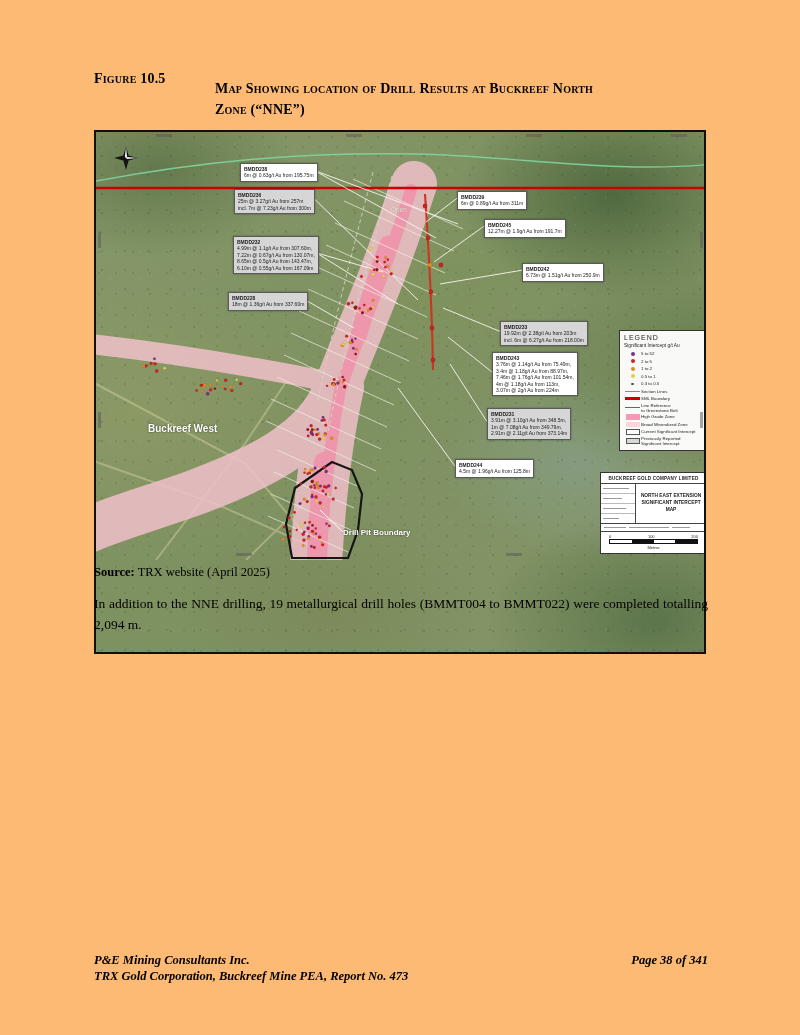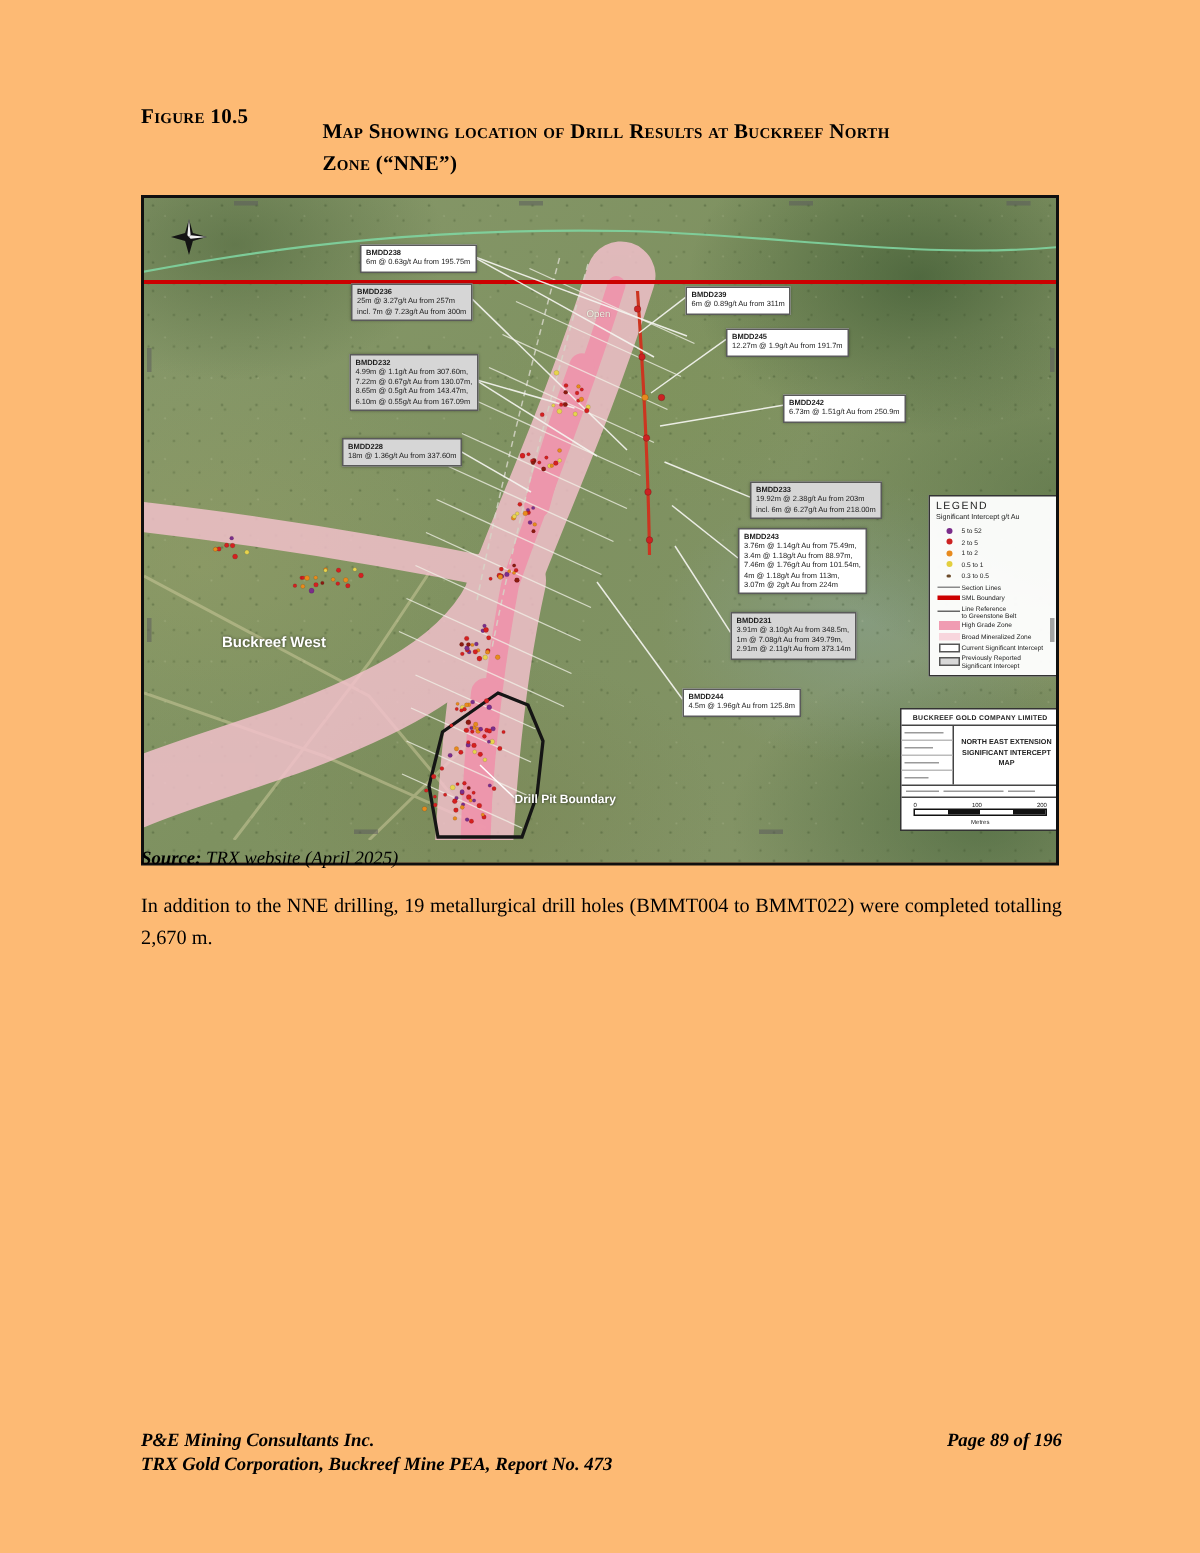--- a/index.html
+++ b/index.html
@@ -5,21 +5,21 @@
   html,body{margin:0;padding:0;background:#888;}
   #page{position:relative;width:800px;height:1035px;background:#fdba74;font-family:"Liberation Serif",serif;color:#000;overflow:hidden;}
 
   
   #figure-caption{position:absolute;left:94px;top:68px;width:614px;display:flex;
     font-weight:bold;font-size:14px;font-variant:small-caps;letter-spacing:.2px;line-height:1.5;}
   #figure-caption .fig-label{width:121px;flex:none;}
   #figure-caption .fig-text{flex:1;margin-top:10px;}
 
   
-  #map{position:absolute;left:94px;top:130px;width:612px;height:447px;border:2px solid #101010;box-sizing:border-box;overflow:hidden;
+  #map{position:absolute;left:94px;top:130px;width:612px;height:524px;border:2px solid #101010;box-sizing:border-box;overflow:hidden;
     background-image:
       radial-gradient(220px 150px at 85% 12%, rgba(42,72,36,.55), transparent 70%),
       radial-gradient(260px 170px at 101% 45%, rgba(66,96,52,.42), transparent 70%),
       radial-gradient(200px 130px at 10% 7%, rgba(58,84,44,.45), transparent 70%),
       radial-gradient(300px 200px at 6% 55%, rgba(152,160,102,.40), transparent 70%),
       radial-gradient(190px 130px at 79% 64%, rgba(138,164,152,.50), transparent 72%),
       radial-gradient(240px 160px at 92% 94%, rgba(52,86,46,.50), transparent 70%),
       radial-gradient(220px 150px at 38% 92%, rgba(118,128,78,.42), transparent 70%),
       radial-gradient(170px 110px at 56% 30%, rgba(130,150,88,.35), transparent 70%),
       linear-gradient(135deg,#87986a,#7e9160 45%,#859468);}
@@ -74,21 +74,21 @@
   .tb-bar{height:1.6px;background:#9a9a9a;width:80%;}
   #tb-title{flex:1;display:flex;flex-direction:column;align-items:center;justify-content:center;font-size:4.8px;font-weight:bold;text-align:center;line-height:1.4;padding:2px;}
   #tb-thinrow{height:7px;border-bottom:1px solid #444;display:flex;align-items:center;padding-left:3px;gap:3px;}
   #tb-thinrow .tb-bar{width:22px;}
   #tb-scale{padding:2px 8px 3px;}
   #tb-ticks{display:flex;justify-content:space-between;font-size:4px;}
   #tb-bar{height:2.6px;border:.6px solid #111;background:linear-gradient(90deg,#fff 0 25%,#111 25% 50%,#fff 50% 75%,#111 75% 100%);}
   #tb-unit{text-align:center;font-size:4px;margin-top:1px;}
 
   
-  #source-line{position:absolute;left:94px;top:565px;font-size:12.5px;font-style:italic;}
+  #source-line{position:absolute;left:94px;top:565px;font-size:12.5px;}
   #source-line .src-prefix{font-weight:bold;}
   #body-text{position:absolute;left:94px;top:594px;width:614px;font-size:13.5px;line-height:1.55;text-align:justify;}
   #footer{position:absolute;left:94px;top:952px;width:614px;font-size:12.5px;font-style:italic;line-height:1.3;font-weight:bold;}
   #footer .page-num{position:absolute;right:0;top:0;}
 </style>
 </head>
 <body>
 
 <div id="page">
 
@@ -546,20 +546,20 @@
     <div class="tick-label v" style="left:2px;top:100px"></div>
     <div class="tick-label v" style="left:2px;top:280px"></div>
     <div class="tick-label v" style="left:604px;top:100px"></div>
     <div class="tick-label v" style="left:604px;top:280px"></div>
   </div>
 
   <div id="source-line">
     <span class="src-prefix">Source:</span><span> TRX website (April 2025)</span>
   </div>
 
-  <div id="body-text">In addition to the NNE drilling, 19 metallurgical drill holes (BMMT004 to BMMT022) were completed totalling 2,670 m.</div>
+  <div id="body-text">In addition to the NNE drilling, 19 metallurgical drill holes (BMMT004 to BMMT022) were completed totalling 2,094 m.</div>
 
   <div id="footer">
     <div>P&amp;E Mining Consultants Inc.</div>
     <div>TRX Gold Corporation, Buckreef Mine PEA, Report No. 473</div>
-    <div class="page-num">Page 89 of 196</div>
+    <div class="page-num">Page 38 of 341</div>
   </div>
 </div>
 
 </body></html>

